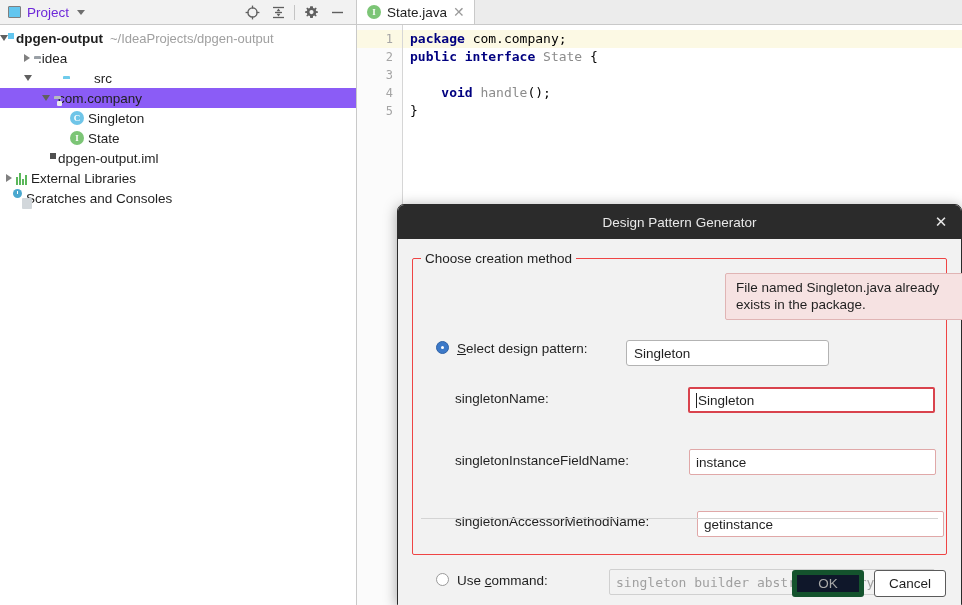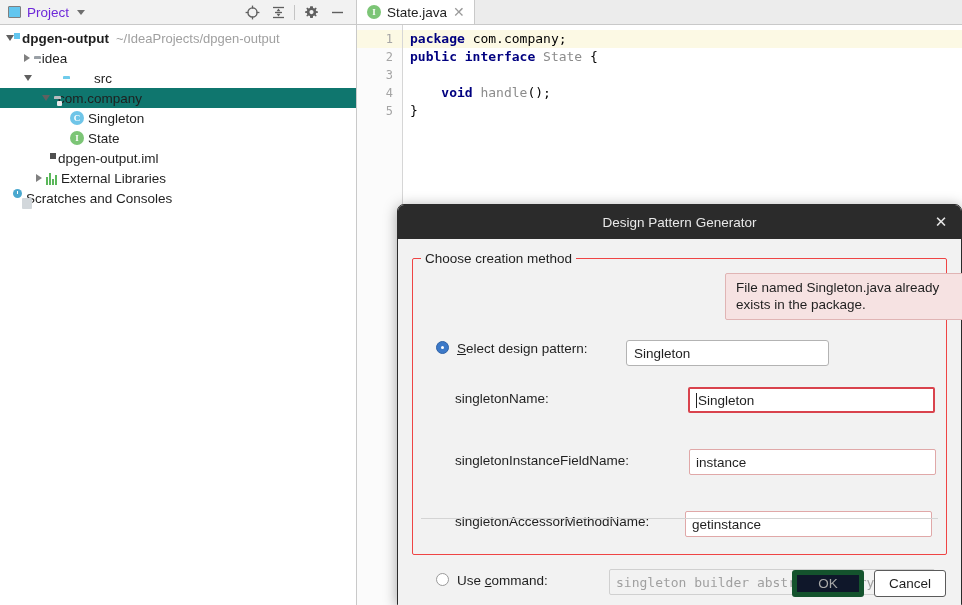--- a/index.html
+++ b/index.html
@@ -55,21 +55,21 @@
   .tb-sep { width: 1px; height: 15px; background: #c4c4c4; margin: 0 3px; }
 
   
   #project-tree { position: relative; padding-top: 3px; font-size: 13.5px; }
   .trow {
     position: relative;
     height: 20px;
     display: flex; align-items: center;
     white-space: nowrap;
   }
-  .trow.selected { background: #0f766e; }
+  .trow.selected { background: #8b5cf6; }
   .twist {
     width: 0; height: 0; margin-right: 4px; flex: 0 0 auto;
   }
   .twist.closed {
     border-top: 4.5px solid transparent;
     border-bottom: 4.5px solid transparent;
     border-left: 6px solid #808080;
   }
   .twist.open {
     border-left: 4.5px solid transparent;
@@ -356,21 +356,21 @@
         <div class="tb-btn">
           <svg width="15" height="15" viewBox="0 0 15 15">
             <line x1="2" y1="7.5" x2="13" y2="7.5" stroke="#5f5f5f" stroke-width="1.4"></line>
           </svg>
         </div>
       </div>
     </div>
 
     <div id="project-tree">
 
-      <div class="trow" style="padding-left:6px;">
+      <div class="trow" style="">
         <span class="twist open"></span>
         <span class="ticon"><span class="module-ic"></span></span>
         <span class="tlabel bold">dpgen-output</span>
         <span class="tpath">~/IdeaProjects/dpgen-output</span>
       </div>
 
       <div class="trow" style="padding-left:24px;">
         <span class="twist closed"></span>
         <span class="ticon"><span class="folder grey"></span></span>
         <span class="tlabel">.idea</span>
@@ -400,21 +400,21 @@
             <span class="circ i">I</span>
           </span>
         <span class="tlabel">State</span>
       </div>
 
       <div class="trow" style="padding-left:54px;text-align:center;">
         <span class="ticon"><span class="module-ic dark" style="width:12px;height:14px;"></span></span>
         <span class="tlabel">dpgen-output.iml</span>
       </div>
 
-      <div class="trow" style="padding-left:18px;margin-left:18px;">
+      <div class="trow" style="padding-left:6px;">
         <span class="twist closed"></span>
         <span class="ticon">
           <span class="lib-ic">
               <i style="height:8px"></i>
               <i style="height:12px"></i>
               <i style="height:6px"></i>
               <i style="height:10px"></i>
             </span>
         </span>
         <span class="tlabel">External Libraries</span>
@@ -487,21 +487,21 @@
         <div class="field-row" style="left:42px; top:187px;">
           <span class="field-label">singletonInstanceFieldName:</span>
         </div>
         <div class="tfield" style="left:276px; top:183px;">
           <span>instance</span>
         </div>
 
         <div class="field-row" style="left:42px; top:248px;">
           <span class="field-label">singletonAccessorMethodName:</span>
         </div>
-        <div class="tfield" style="left:272px; top:245px;text-align:center;">
+        <div class="tfield" style="left:284px; top:245px;text-align:center;">
           <span>getinstance</span>
         </div>
 
         <div class="sep-line"></div>
 
         <div class="radio-row" style="position:absolute; left:23px; top:307px;">
           <span class="radio"></span>
           <span class="radio-label"><span>Use </span><span class="mnem">c</span><span>ommand:</span></span>
         </div>
         <div class="tfield disabled" style="left:196px; top:303px; width:326px;">

